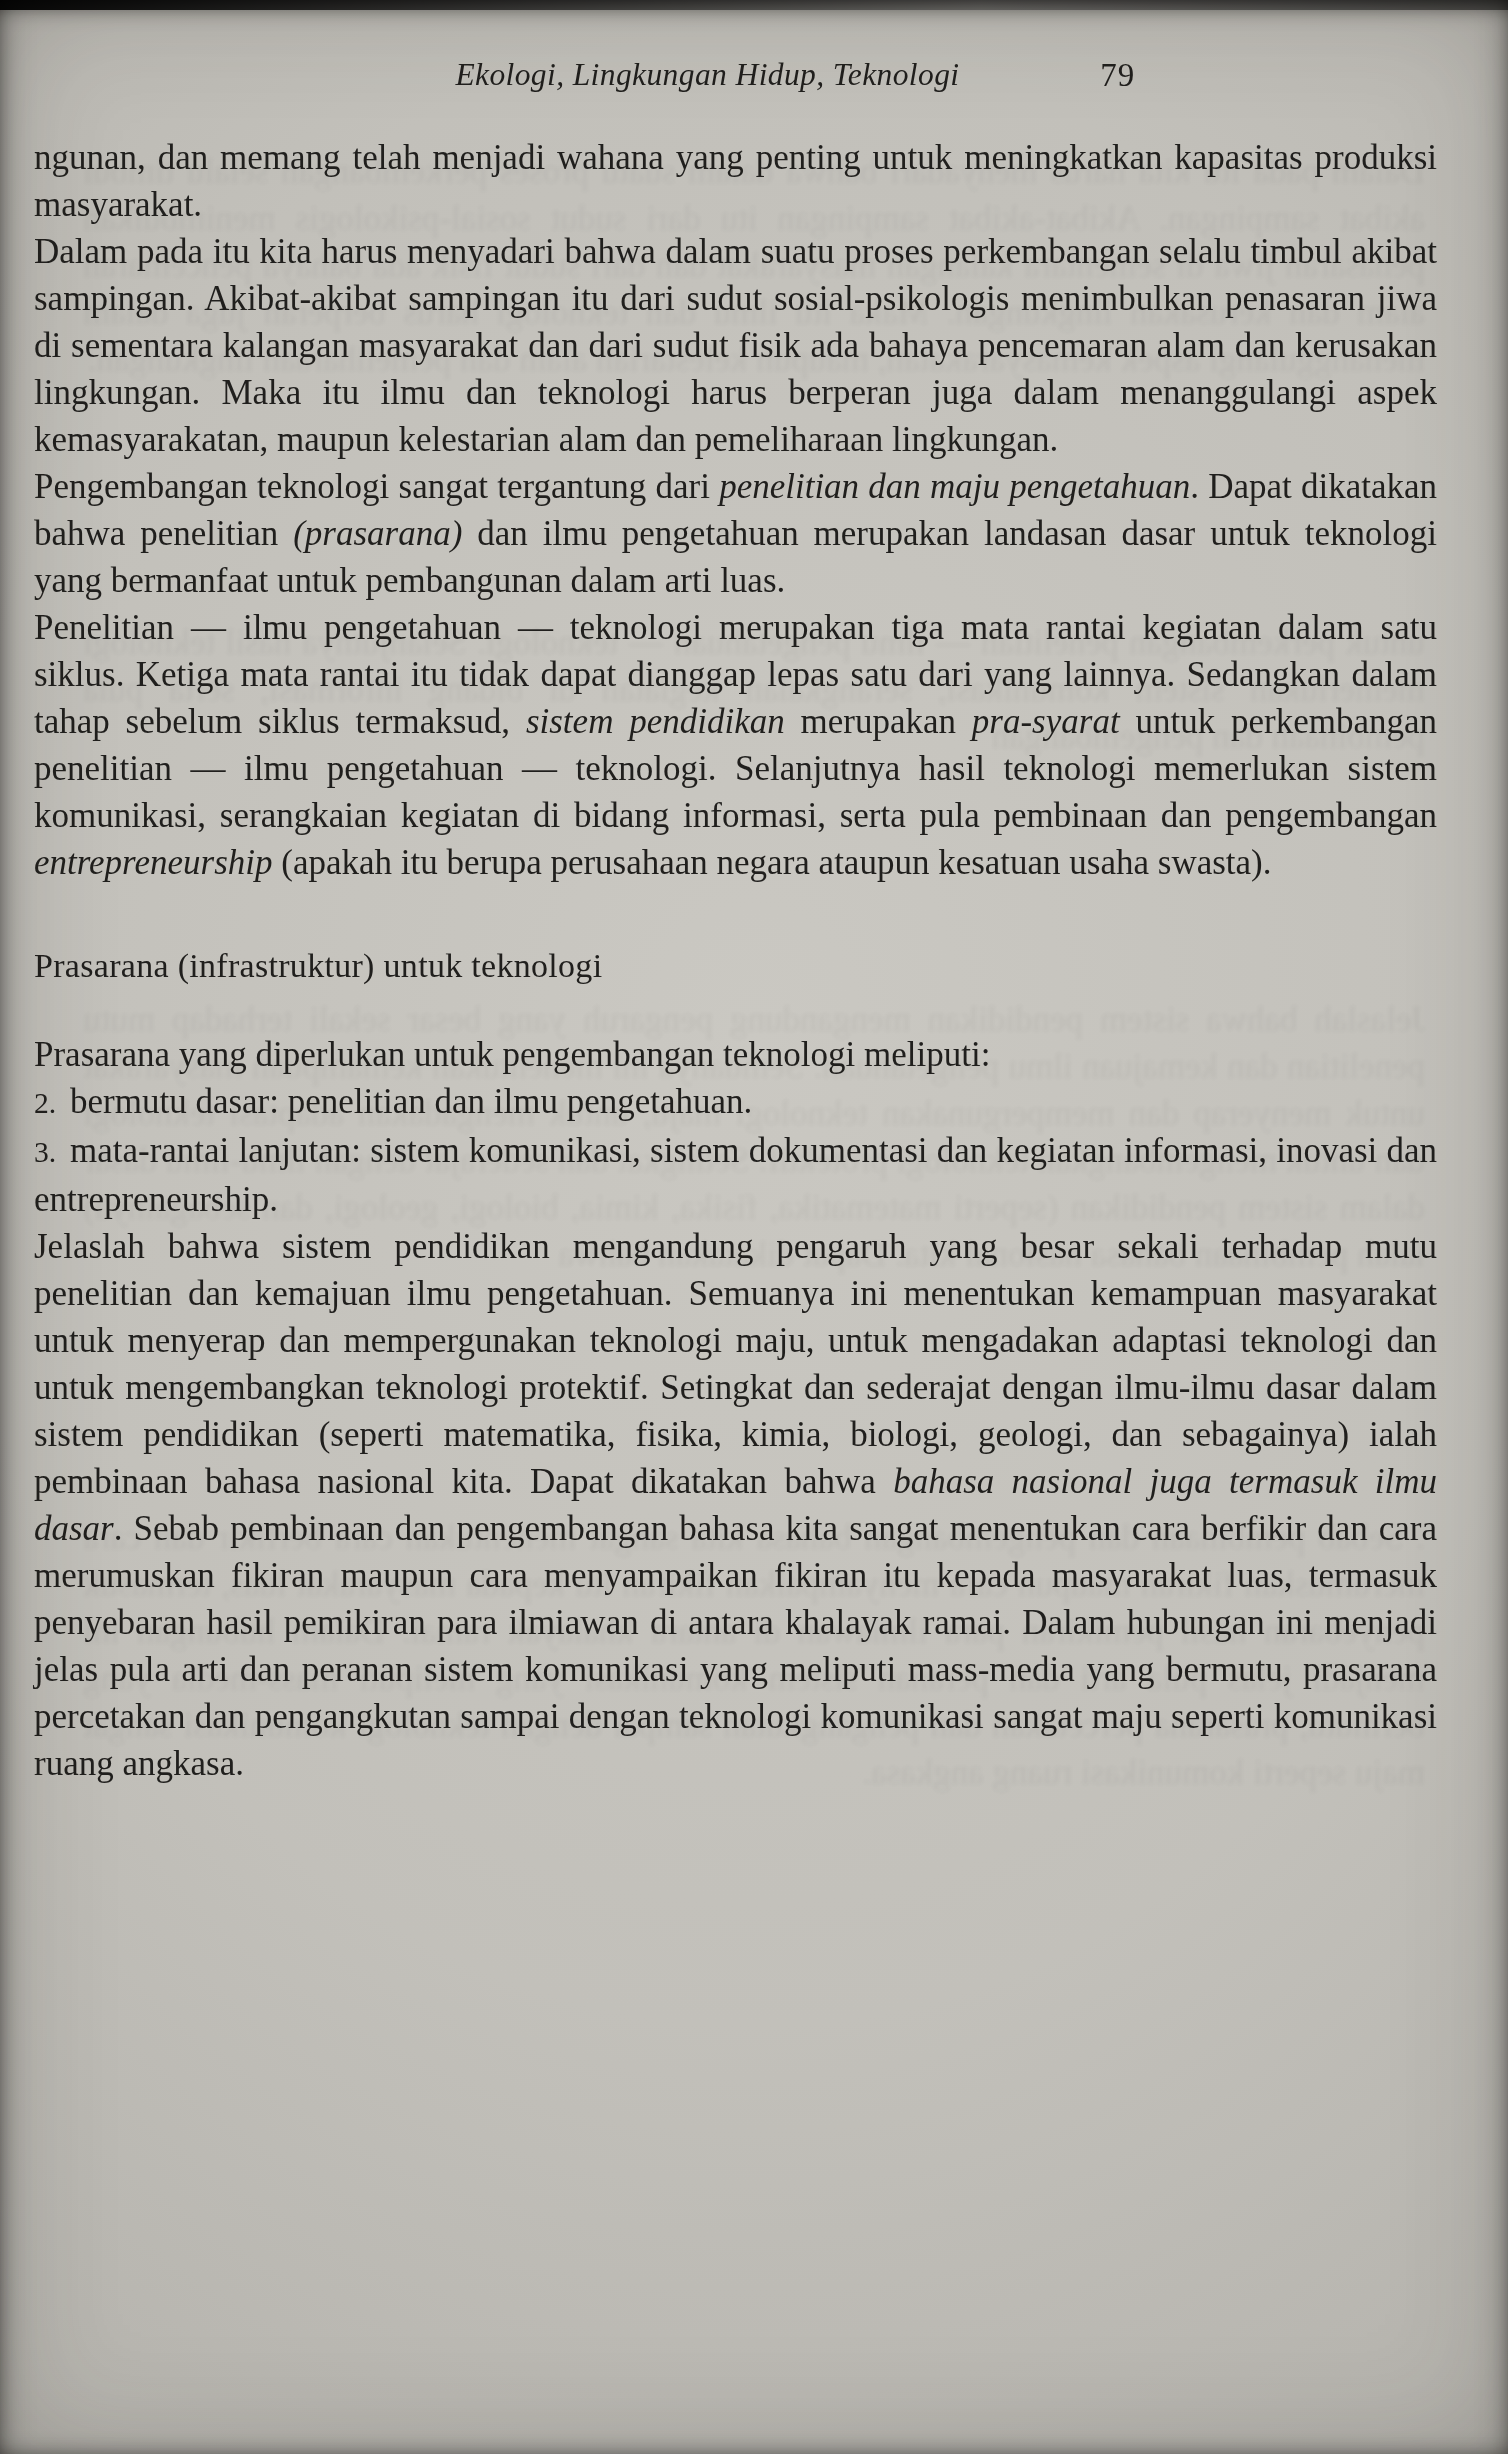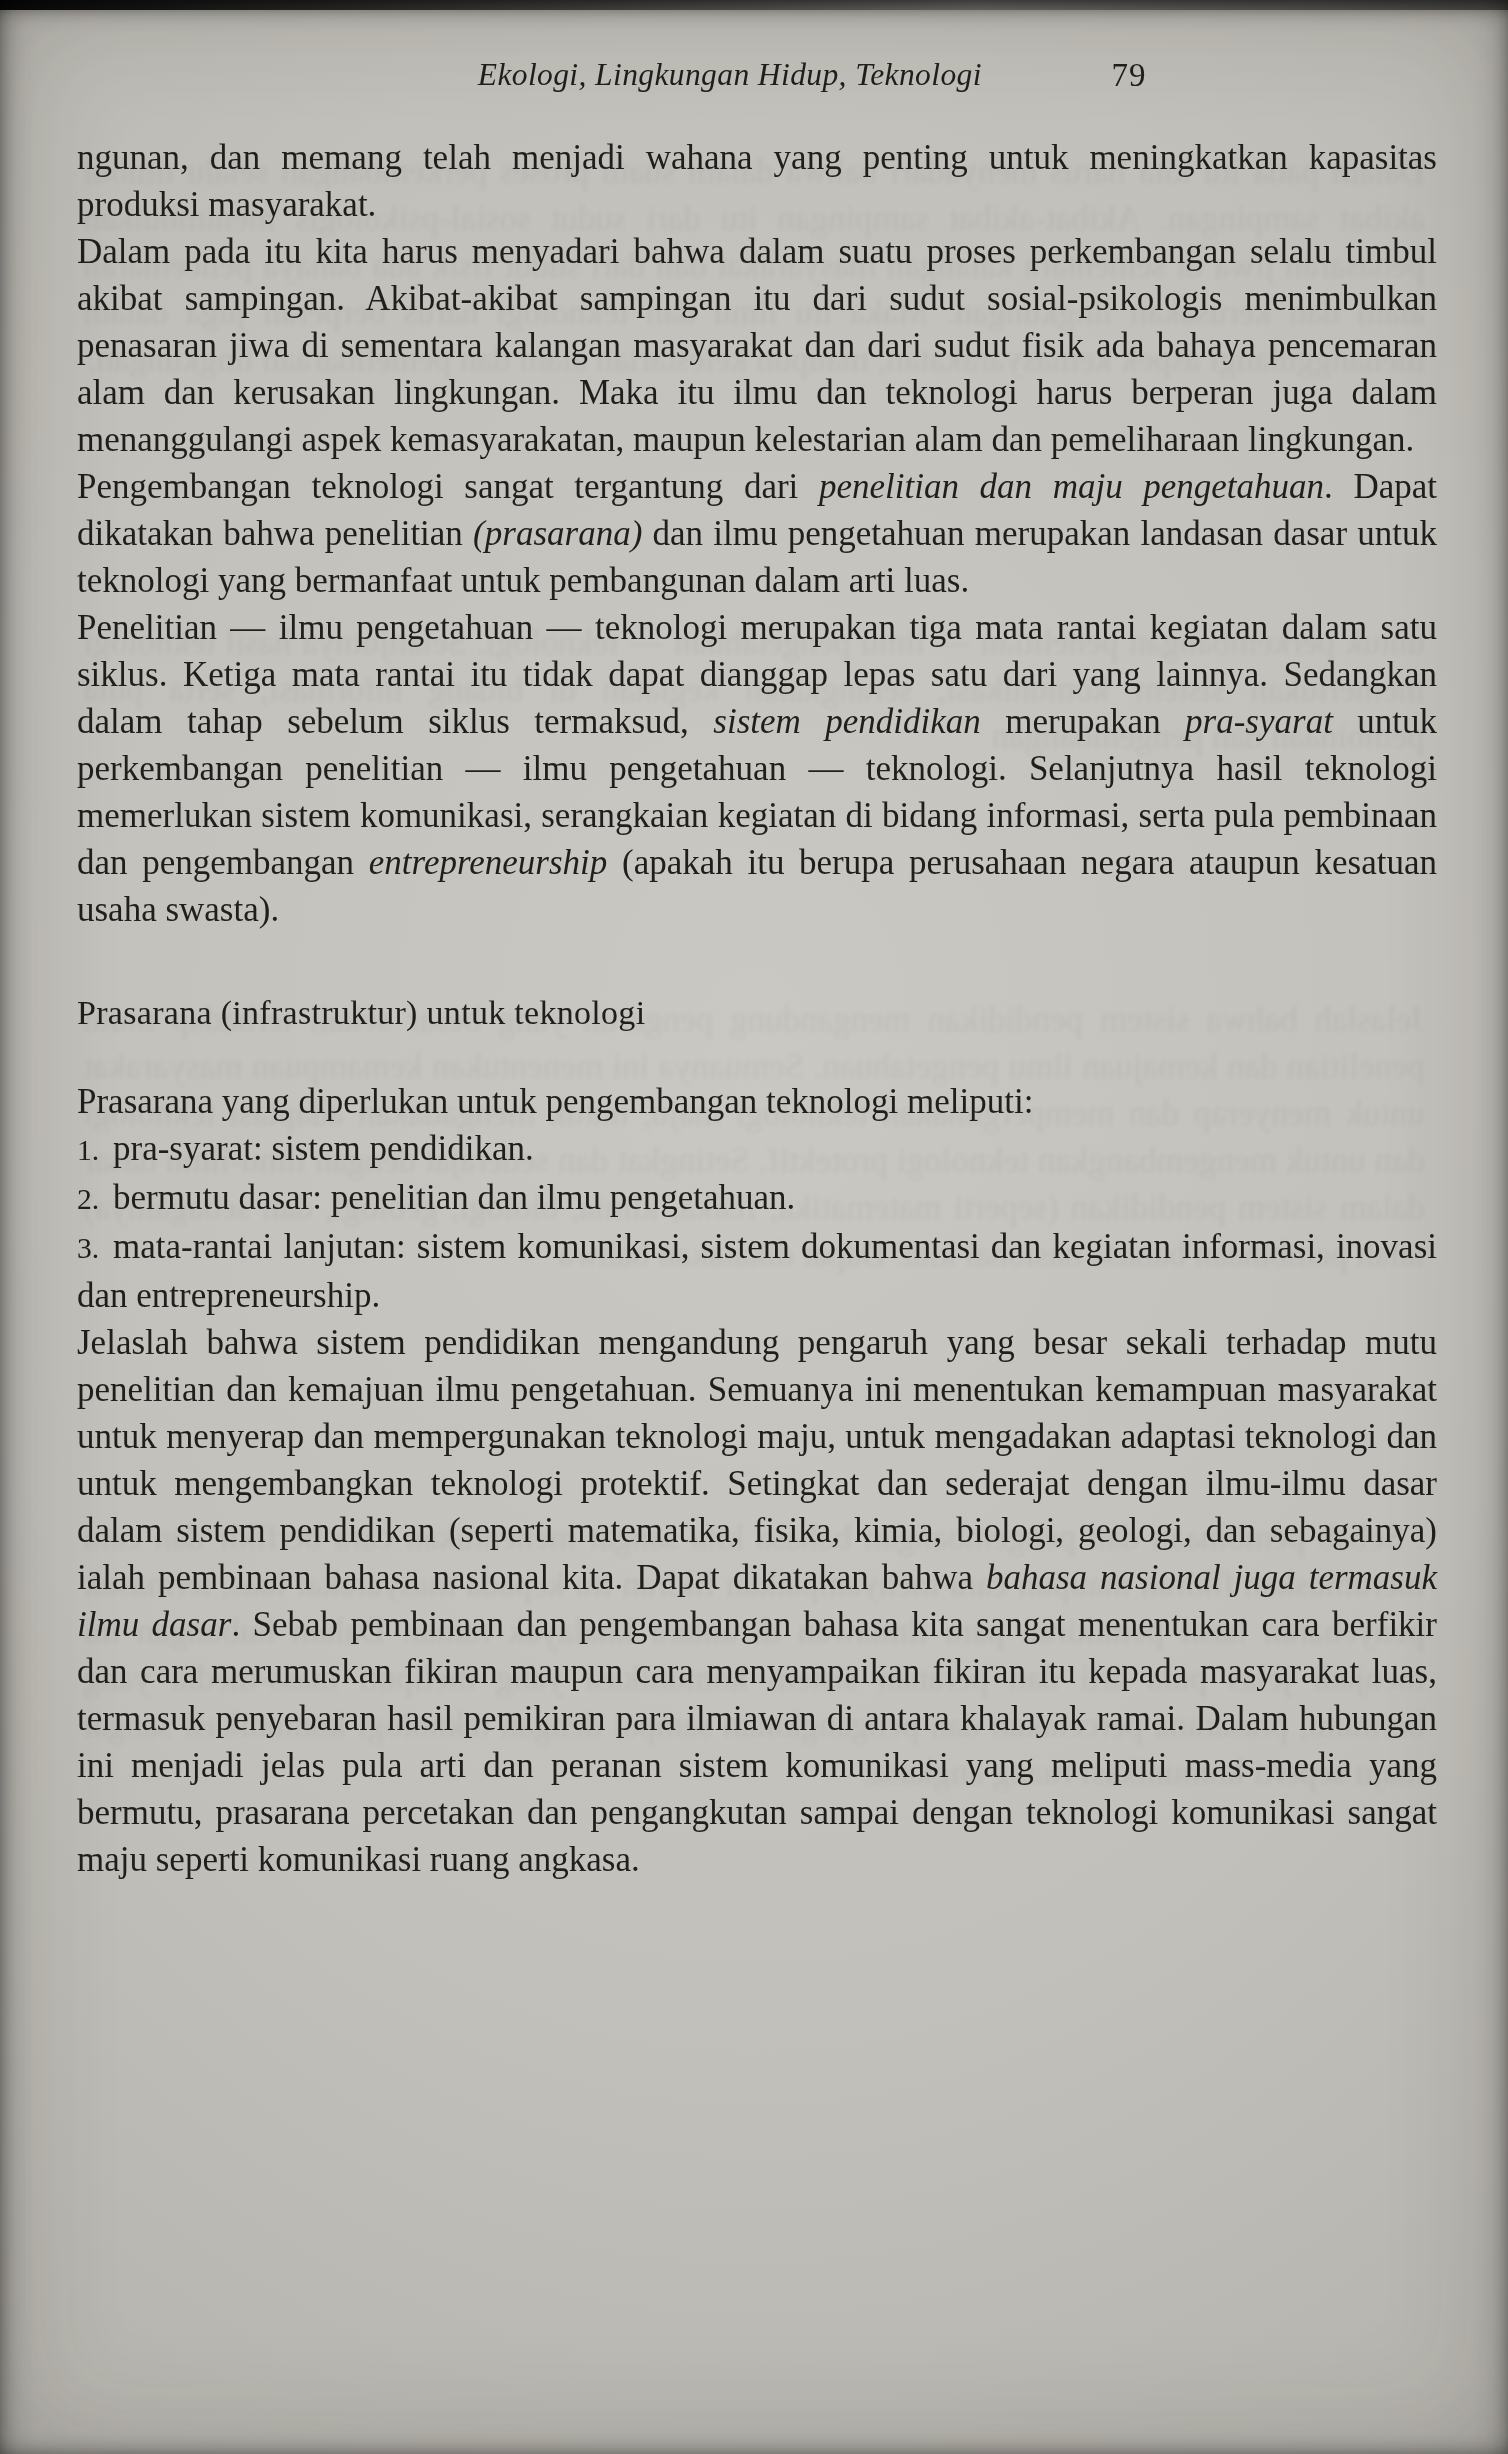--- a/index.html
+++ b/index.html
@@ -42,21 +42,21 @@
     transform: scaleX(-1);
     opacity: 0.05;
     filter: blur(2px);
     padding: 148px 83px 0 83px;
     font-size: 35px; line-height: 47px; text-align: justify;
     color: #141311;
     pointer-events: none;
   }
   .ghost .gblock { margin-bottom: 236px; }
 
-  .content { position: relative; z-index: 1; padding: 57px 71px 0 77px; font-family: Liberation Serif, serif; }
+  .content { position: relative; z-index: 1; padding: 57px 71px 0 34px; font-family: Liberation Serif, serif; }
 
   .page-header { position: relative; height: 45px; margin-bottom: 31.5px; }
   .running-title {
     position: absolute; left: 8%; width: 80%; top: 0;
     text-align: center; font-style: italic;
     font-size: 31.5px; letter-spacing: 0.4px;
   }
   .page-number {
     position: absolute; left: 74%; top: 0;
     font-size: 33px; letter-spacing: 1px; margin-left: 28px;
@@ -101,21 +101,20 @@
 
       <p class="para"><span>Pengembangan teknologi sangat tergantung dari </span><span class="it">penelitian dan maju pengetahuan</span><span>. Dapat dikatakan bahwa penelitian </span><span class="it">(prasarana)</span><span> dan ilmu pengetahuan merupakan landasan dasar untuk teknologi yang bermanfaat untuk pembangunan dalam arti luas.</span></p>
 
       <p class="para"><span>Penelitian — ilmu pengetahuan — teknologi merupakan tiga mata rantai kegiatan dalam satu siklus. Ketiga mata rantai itu tidak dapat dianggap lepas satu dari yang lainnya. Sedangkan dalam tahap sebelum siklus termaksud, </span><span class="it">sistem pendidikan</span><span> merupakan </span><span class="it">pra-syarat</span><span> untuk perkembangan penelitian — ilmu pengetahuan — teknologi. Selanjutnya hasil teknologi memerlukan sistem komunikasi, serangkaian kegiatan di bidang informasi, serta pula pembinaan dan pengembangan </span><span class="it">entrepreneurship</span><span> (apakah itu berupa perusahaan negara ataupun kesatuan usaha swasta).</span></p>
 
       <h2 class="section-heading">Prasarana (infrastruktur) untuk teknologi</h2>
 
       <p class="para">Prasarana yang diperlukan untuk pengembangan teknologi meliputi:</p>
 
       <div class="list">
-        <p class="para list-item"><span class="num">1.</span><span>pra-syarat: sistem pendidikan.</span></p>
         <p class="para list-item"><span class="num">2.</span><span>bermutu dasar: penelitian dan ilmu pengetahuan.</span></p>
         <p class="para list-item"><span class="num">3.</span><span>mata-rantai lanjutan: sistem komunikasi, sistem dokumentasi dan kegiatan informasi, inovasi dan entrepreneurship.</span></p>
       </div>
 
       <p class="para"><span>Jelaslah bahwa sistem pendidikan mengandung pengaruh yang besar sekali terhadap mutu penelitian dan kemajuan ilmu pengetahuan. Semuanya ini menentukan kemampuan masyarakat untuk menyerap dan mempergunakan teknologi maju, untuk mengadakan adaptasi teknologi dan untuk mengembangkan teknologi protektif. Setingkat dan sederajat dengan ilmu-ilmu dasar dalam sistem pendidikan (seperti matematika, fisika, kimia, biologi, geologi, dan sebagainya) ialah pembinaan bahasa nasional kita. Dapat dikatakan bahwa </span><span class="it">bahasa nasional juga termasuk ilmu dasar</span><span>. Sebab pembinaan dan pengembangan bahasa kita sangat menentukan cara berfikir dan cara merumuskan fikiran maupun cara menyampaikan fikiran itu kepada masyarakat luas, termasuk penyebaran hasil pemikiran para ilmiawan di antara khalayak ramai. Dalam hubungan ini menjadi jelas pula arti dan peranan sistem komunikasi yang meliputi mass-media yang bermutu, prasarana percetakan dan pengangkutan sampai dengan teknologi komunikasi sangat maju seperti komunikasi ruang angkasa.</span></p>
 
     </main>
   </div>
 
   <div class="vignette"></div>

